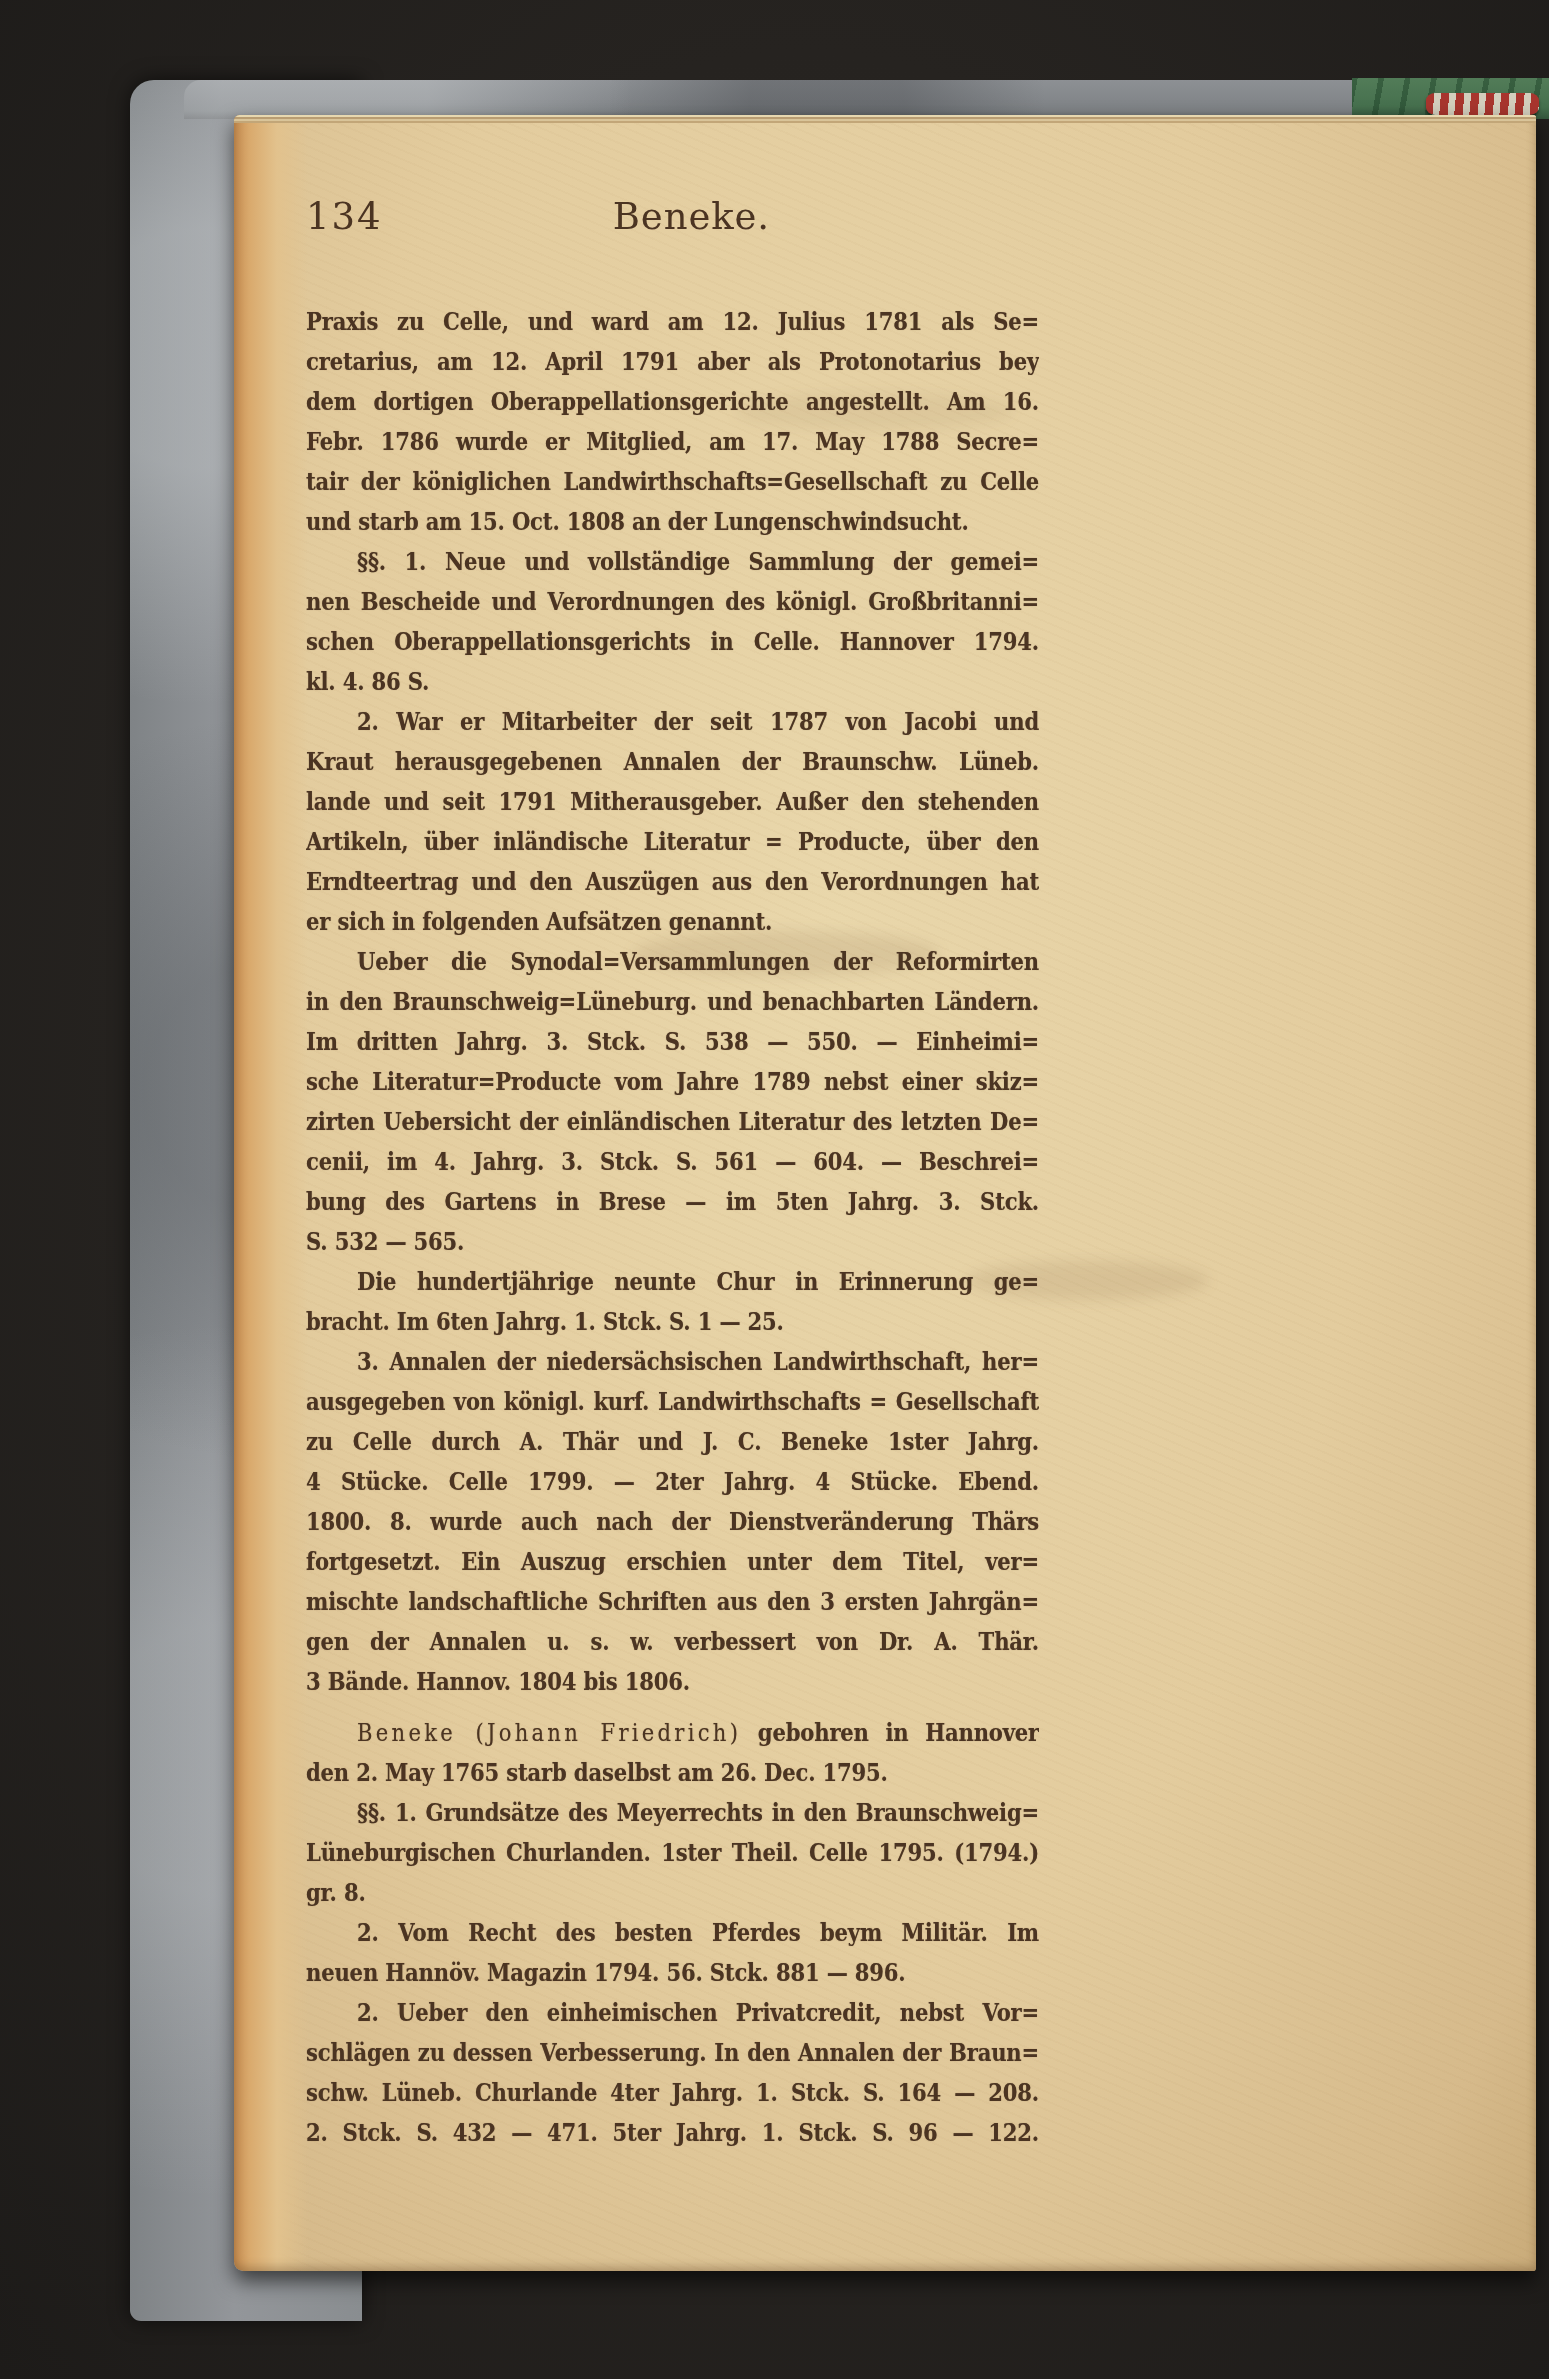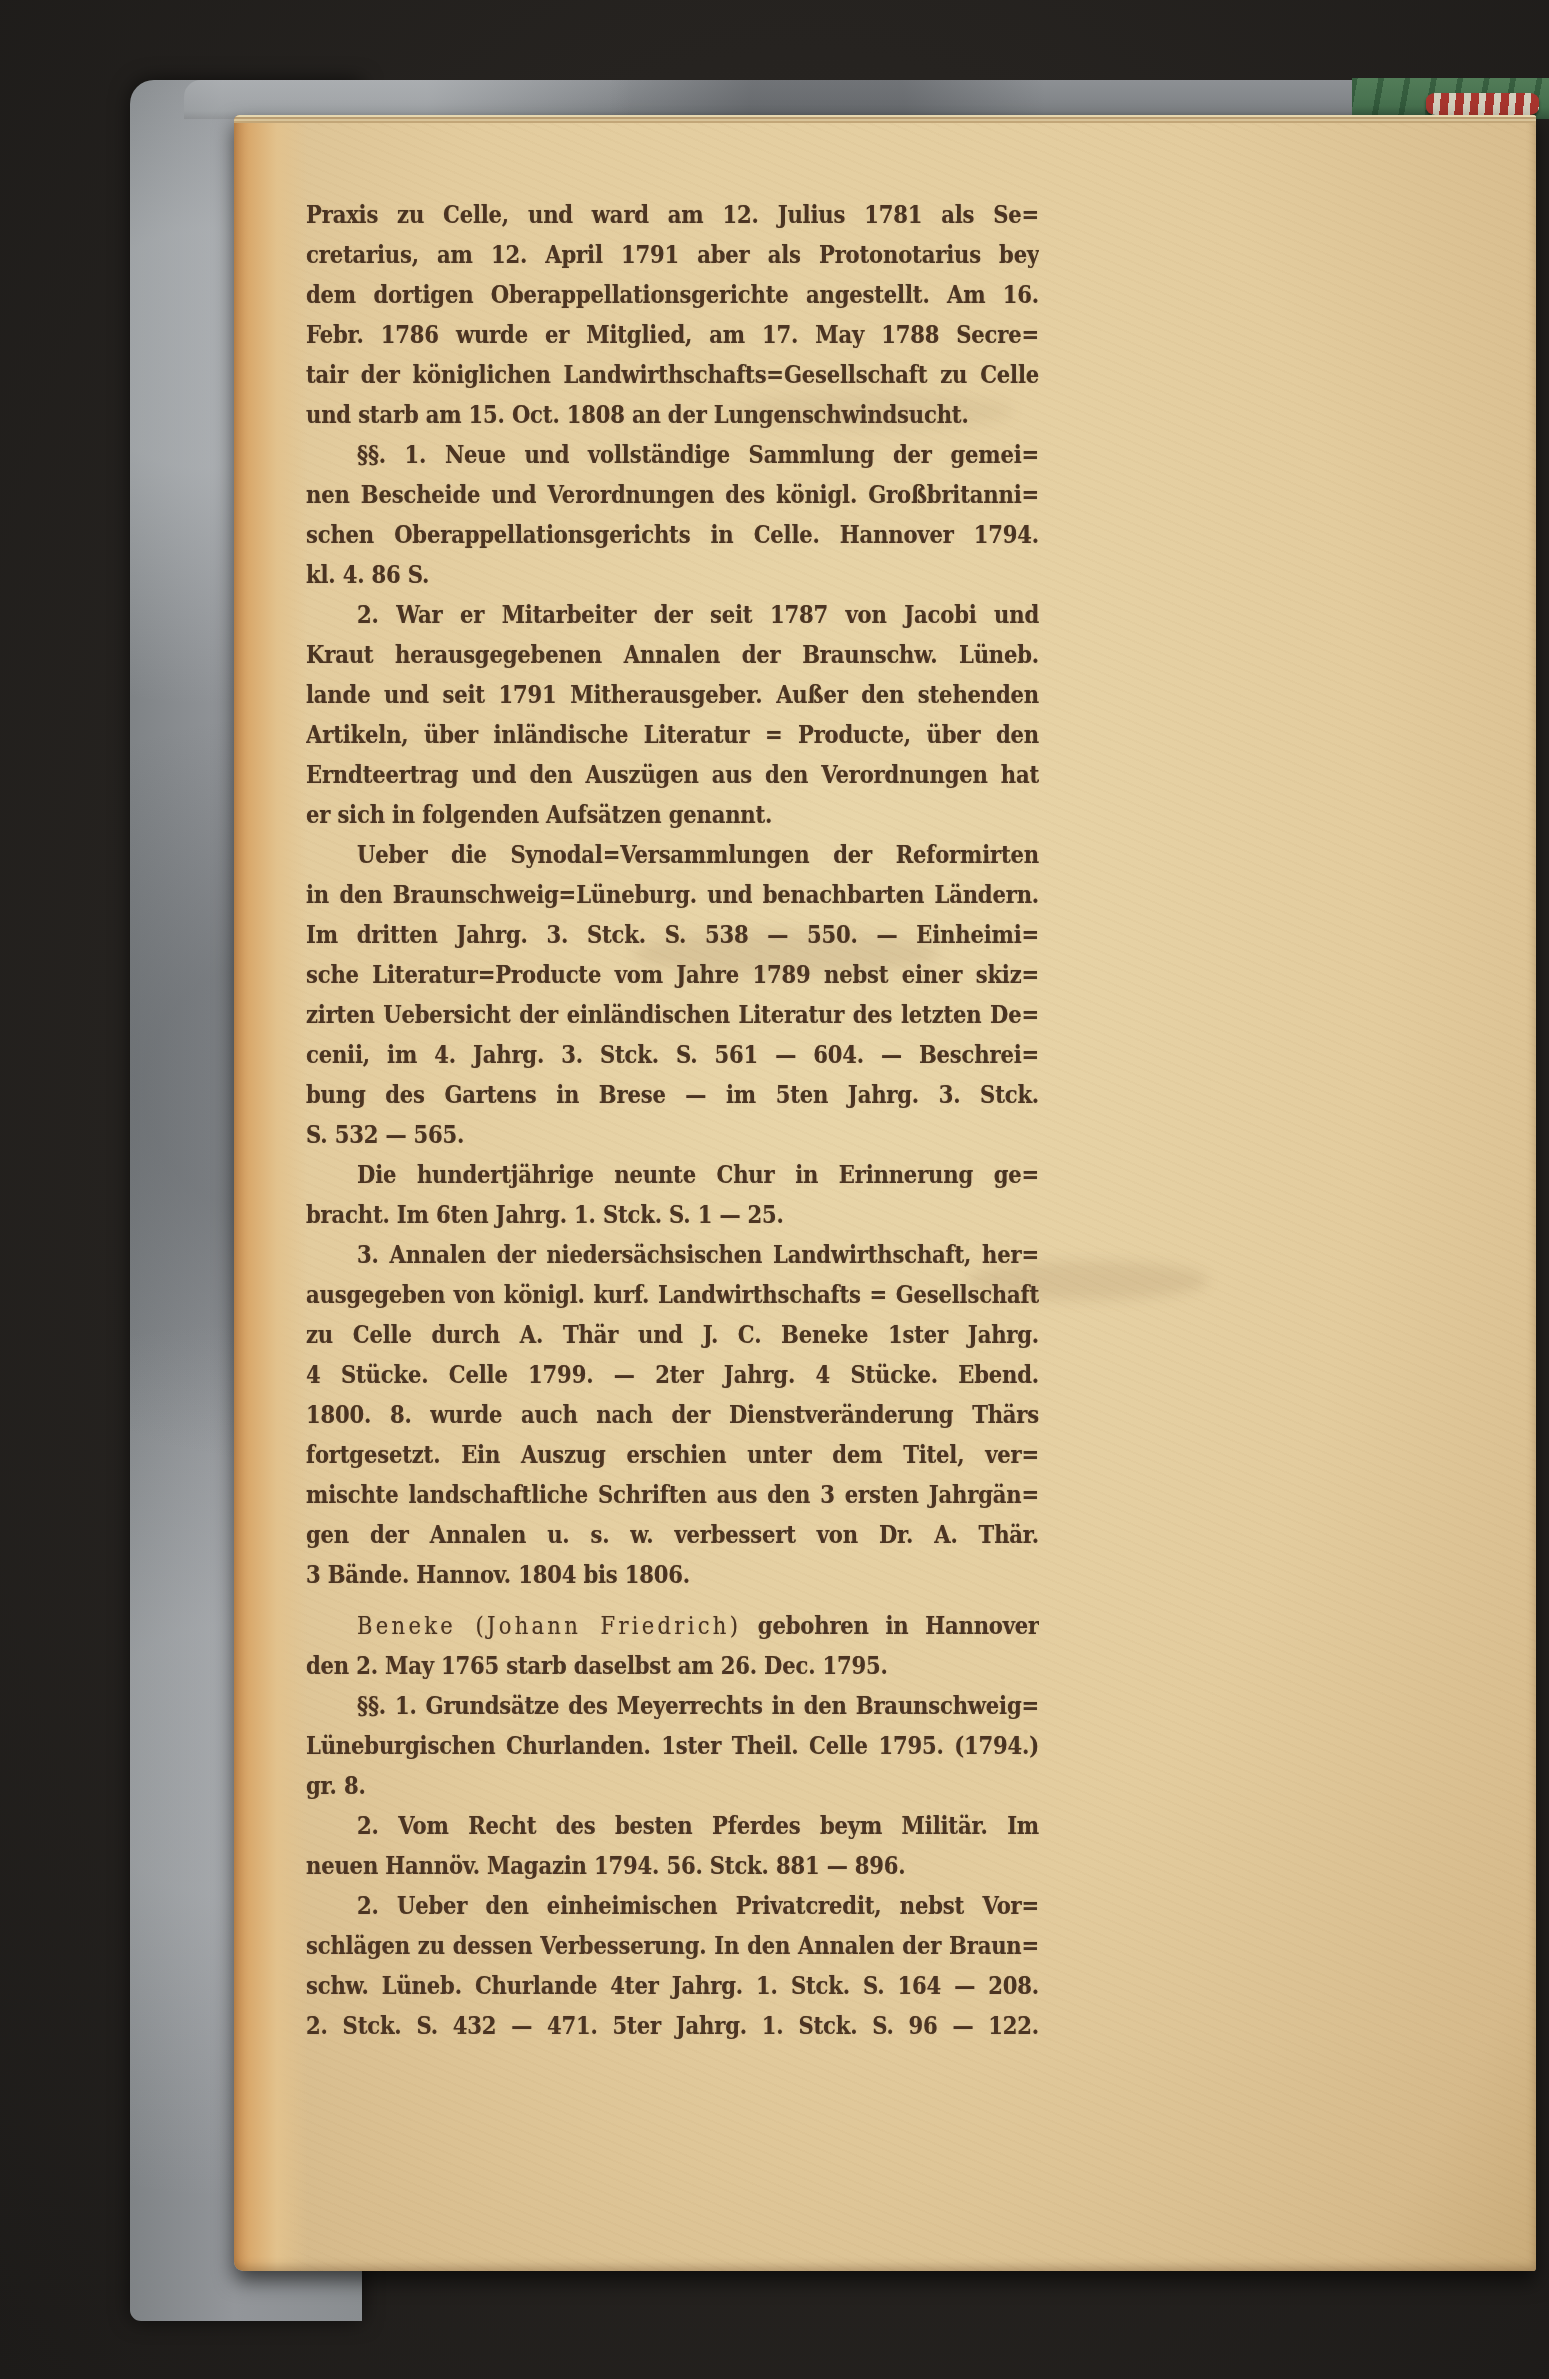--- a/index.html
+++ b/index.html
@@ -67,20 +67,24 @@
   <div class="top-band"></div>
   <div class="green-book">
     <div class="headband"></div>
   </div>
   <div class="page">
     <div class="page-top-edges"></div>
     <div class="smudge s1"></div>
     <div class="smudge s2"></div>
     <div class="smudge s3"></div>
     <div class="content">
+      <div class="pagehead">
+        <span class="pagenum">134</span>
+        <span class="runtitle">Beneke.</span>
+      </div>
       <div id="text-block">
           <div class="para">
             <div class="line">Praxis zu Celle, und ward am 12. Julius 1781 als Se=</div>
             <div class="line">cretarius, am 12. April 1791 aber als Protonotarius bey</div>
             <div class="line">dem dortigen Oberappellationsgerichte angestellt. Am 16.</div>
             <div class="line">Febr. 1786 wurde er Mitglied, am 17. May 1788 Secre=</div>
             <div class="line">tair der königlichen Landwirthschafts=Gesellschaft zu Celle</div>
             <div class="line nojust">und starb am 15. Oct. 1808 an der Lungenschwindsucht.</div>
           </div>
           <div class="para">

